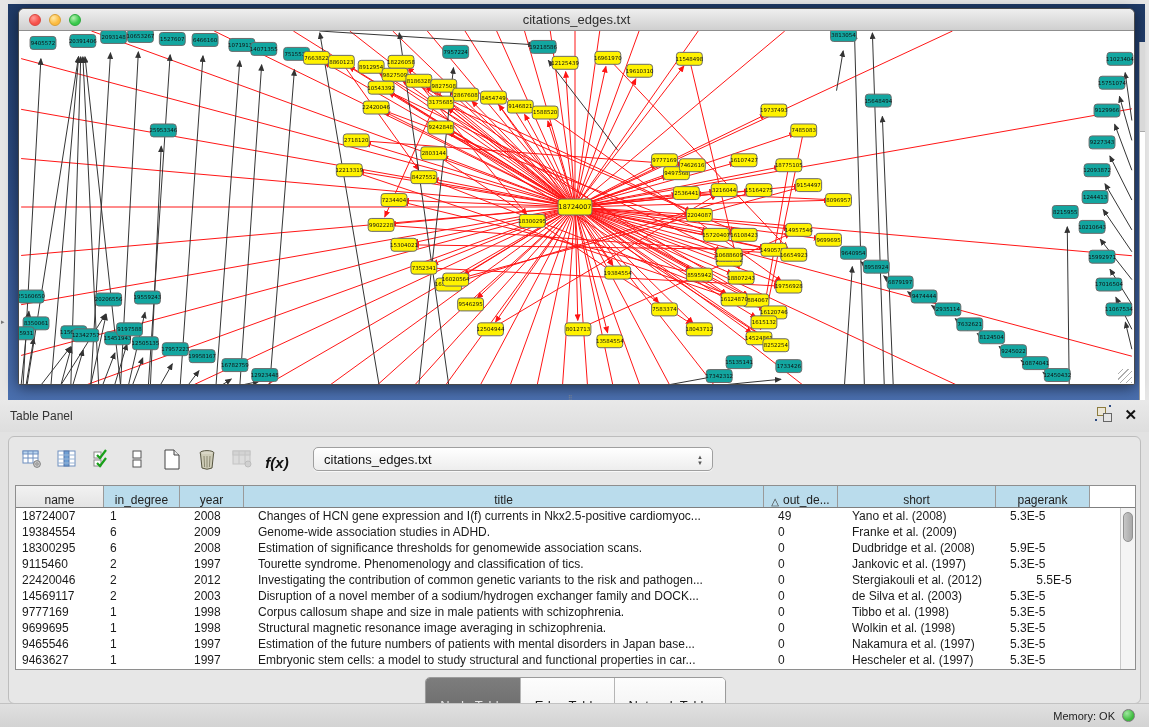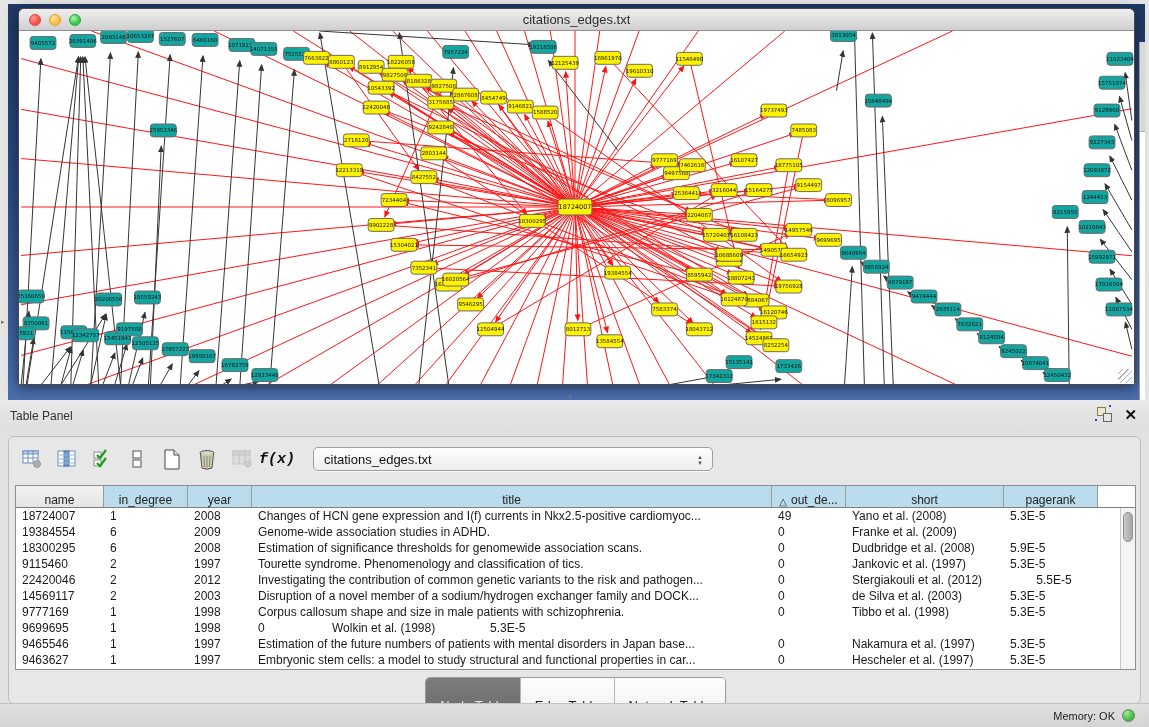--- a/index.html
+++ b/index.html
@@ -53,21 +53,21 @@
     position:absolute; left:8px; top:36px; width:1133px; height:666px;
     height:665px; max-height:665px;
   }
   .tp-box{
     position:absolute; left:0; top:0; width:1133px; height:268px;
     background:#E7E7E7; border:1px solid #bdbdbd; border-radius:6px;
   }
   .toolbar { display:flex; align-items:center; height:44px; padding:0 0 0 10px; }
   .tb-icon { width:26px; height:24px; margin-right:9px; display:flex; align-items:center; justify-content:center; position:relative; }
   .tb-icon svg { display:block; }
-  .fx { font-family:Liberation Mono, monospace; font-style:italic; font-weight:bold; font-size:15px; color:#111; }
+  .fx { font-family:Liberation Sans, sans-serif; font-style:italic; font-weight:bold; font-size:15px; color:#111;align-items:flex-end; }
   .combo {
     position:relative; margin-left:14px; width:400px; height:24px;
     border:1px solid #9f9f9f; border-radius:5px;
     background:linear-gradient(180deg,#ffffff,#ededed);
     box-shadow:0 1px 0 rgba(255,255,255,.7);
     display:flex; align-items:center; padding-left:10px; font-size:13px; color:#111;
   }
   .combo .arrows{
     position:absolute; right:6px; top:3px; width:12px; height:17px;
     display:flex; flex-direction:column; align-items:center; justify-content:center;
@@ -666,21 +666,21 @@
                 <span>▼</span>
               </span>
           </div>
         </div>
 
         <div class="grid">
           <div class="gh" id="grid-header">
               <div class="hc plain" style="width: 88px;">
                 <span>name</span>
               </div>
-              <div class="hc" style="width: 84px;">
+              <div class="hc" style="width: 76px;">
                 <span>in_degree</span>
               </div>
               <div class="hc" style="width: 64px;">
                 <span>year</span>
               </div>
               <div class="hc" style="width: 520px;">
                 <span>title</span>
               </div>
               <div class="hc" style="width: 74px;">
                 <span class="sort">△</span>
@@ -754,20 +754,21 @@
                 <div class="c" style="width: 64px;">1998</div>
                 <div class="c" style="width: 520px;">Corpus callosum shape and size in male patients with schizophrenia.</div>
                 <div class="c" style="width: 74px;">0</div>
                 <div class="c" style="width: 158px;">Tibbo et al. (1998)</div>
                 <div class="c" style="width: 94px;">5.3E-5</div>
               </div>
               <div class="gr">
                 <div class="c" style="width: 88px;">9699695</div>
                 <div class="c" style="width: 84px;">1</div>
                 <div class="c" style="width: 64px;">1998</div>
+                <div class="c" style="width: 520px;">Structural magnetic resonance image averaging in schizophrenia.</div>
                 <div class="c" style="width: 74px;">0</div>
                 <div class="c" style="width: 158px;">Wolkin et al. (1998)</div>
                 <div class="c" style="width: 94px;">5.3E-5</div>
               </div>
               <div class="gr">
                 <div class="c" style="width: 88px;">9465546</div>
                 <div class="c" style="width: 84px;">1</div>
                 <div class="c" style="width: 64px;">1997</div>
                 <div class="c" style="width: 520px;">Estimation of the future numbers of patients with mental disorders in Japan base...</div>
                 <div class="c" style="width: 74px;">0</div>

